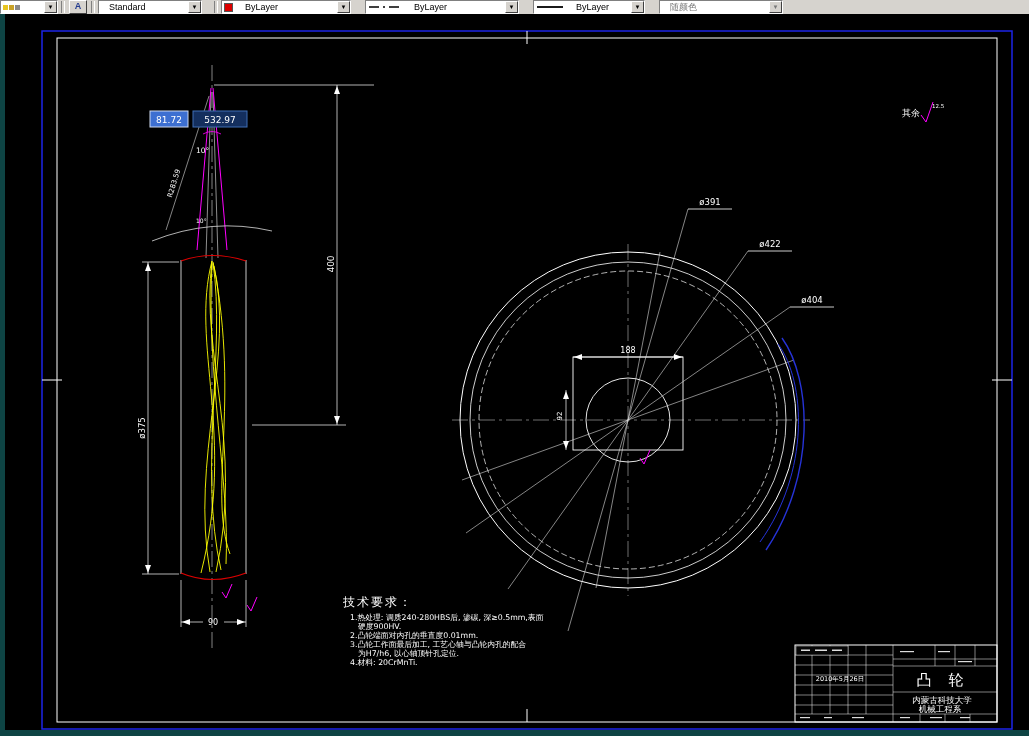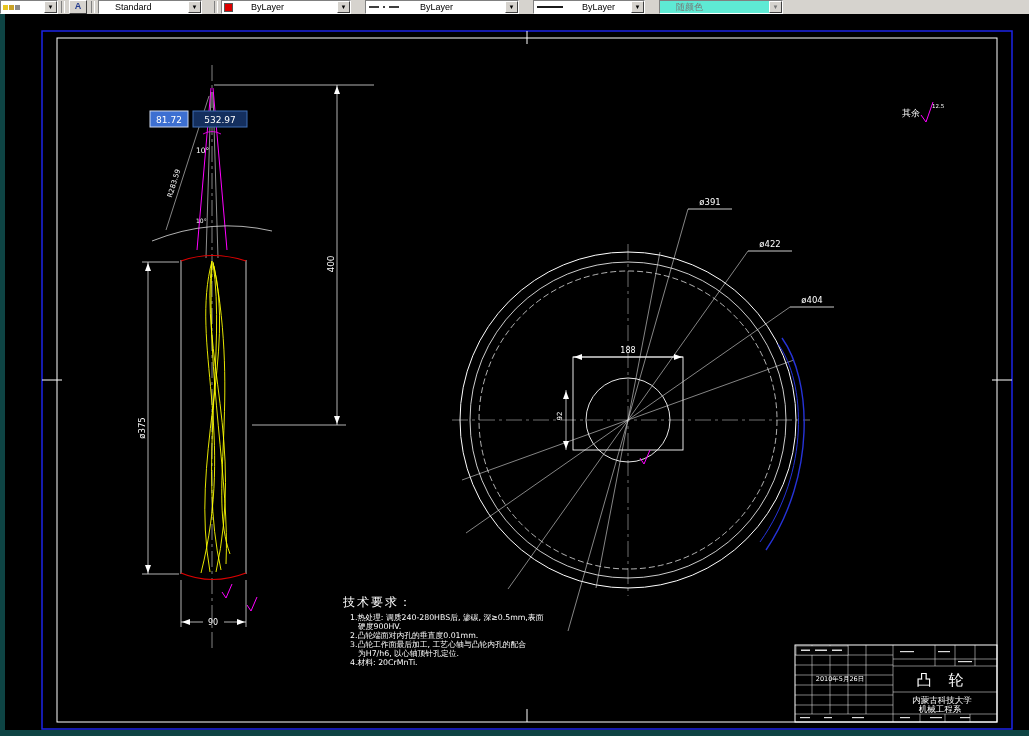--- a/index.html
+++ b/index.html
@@ -3,32 +3,32 @@
 <meta charset="utf-8">
 <style>
   html,body{margin:0;padding:0;background:#0e4444;width:1029px;height:736px;overflow:hidden;
     font-family:"Liberation Sans",sans-serif;}
   .screen{position:relative;width:1029px;height:736px;}
   
   .toolbar{position:absolute;top:0;left:0;width:1029px;height:14px;background:#d6d3ce;
     border-bottom:1px solid #808080;display:flex;align-items:center;font-size:9px;color:#000;}
   .combo{display:flex;align-items:center;height:12px;background:#fff;
     border:1px solid;border-color:#808080 #fff #fff #808080;margin-top:0px;overflow:hidden;}
-  .combo .lbl{padding:0 16px;white-space:nowrap;line-height:12px;}
+  .combo .lbl{padding:0 10px;white-space:nowrap;line-height:12px;}
   .combo .arrow{width:11px;height:10px;background:#d6d3ce;border:1px solid;
     border-color:#fff #404040 #404040 #fff;font-size:6px;line-height:10px;text-align:center;
     margin-left:auto;flex:0 0 11px;}
   .sep{width:2px;height:12px;border-left:1px solid #808080;border-right:1px solid #fff;margin:0 3px;}
   .tool-btn{width:16px;height:12px;background:#d6d3ce;border:1px solid;
     border-color:#fff #404040 #404040 #fff;font-size:9px;line-height:11px;text-align:center;
     color:#223a8f;font-weight:bold;margin:0 1px;}
   .swatch{width:7px;height:7px;background:#d00;margin:0 2px;flex:0 0 7px;border:1px solid #555;}
   .layericons{display:flex;gap:1px;padding:0 2px;}
   .layericons i{display:block;width:5px;height:5px;}
-  .combo.disabled{background:#5eead4;color:#777;justify-content:space-between;}
+  .combo.disabled{background:#ffffff;color:#777;justify-content:space-between;}
   
   .canvas{position:absolute;top:14px;left:0;width:1029px;height:722px;background:#000;}
   .canvas svg{display:block;width:1029px;height:722px;}
   svg text{font-family:"DejaVu Sans","Liberation Sans",sans-serif;fill:#fff;}
 </style>
 </head>
 <body>
 
 <div class="screen">
 

